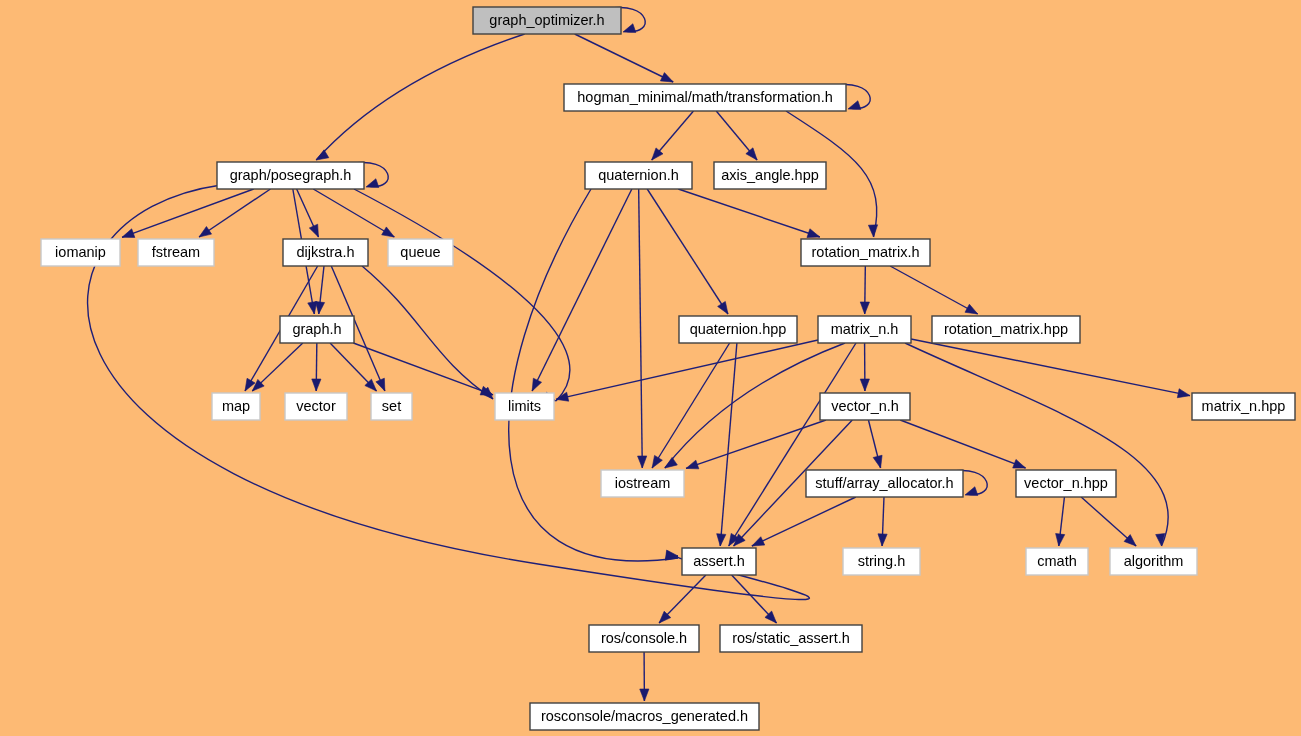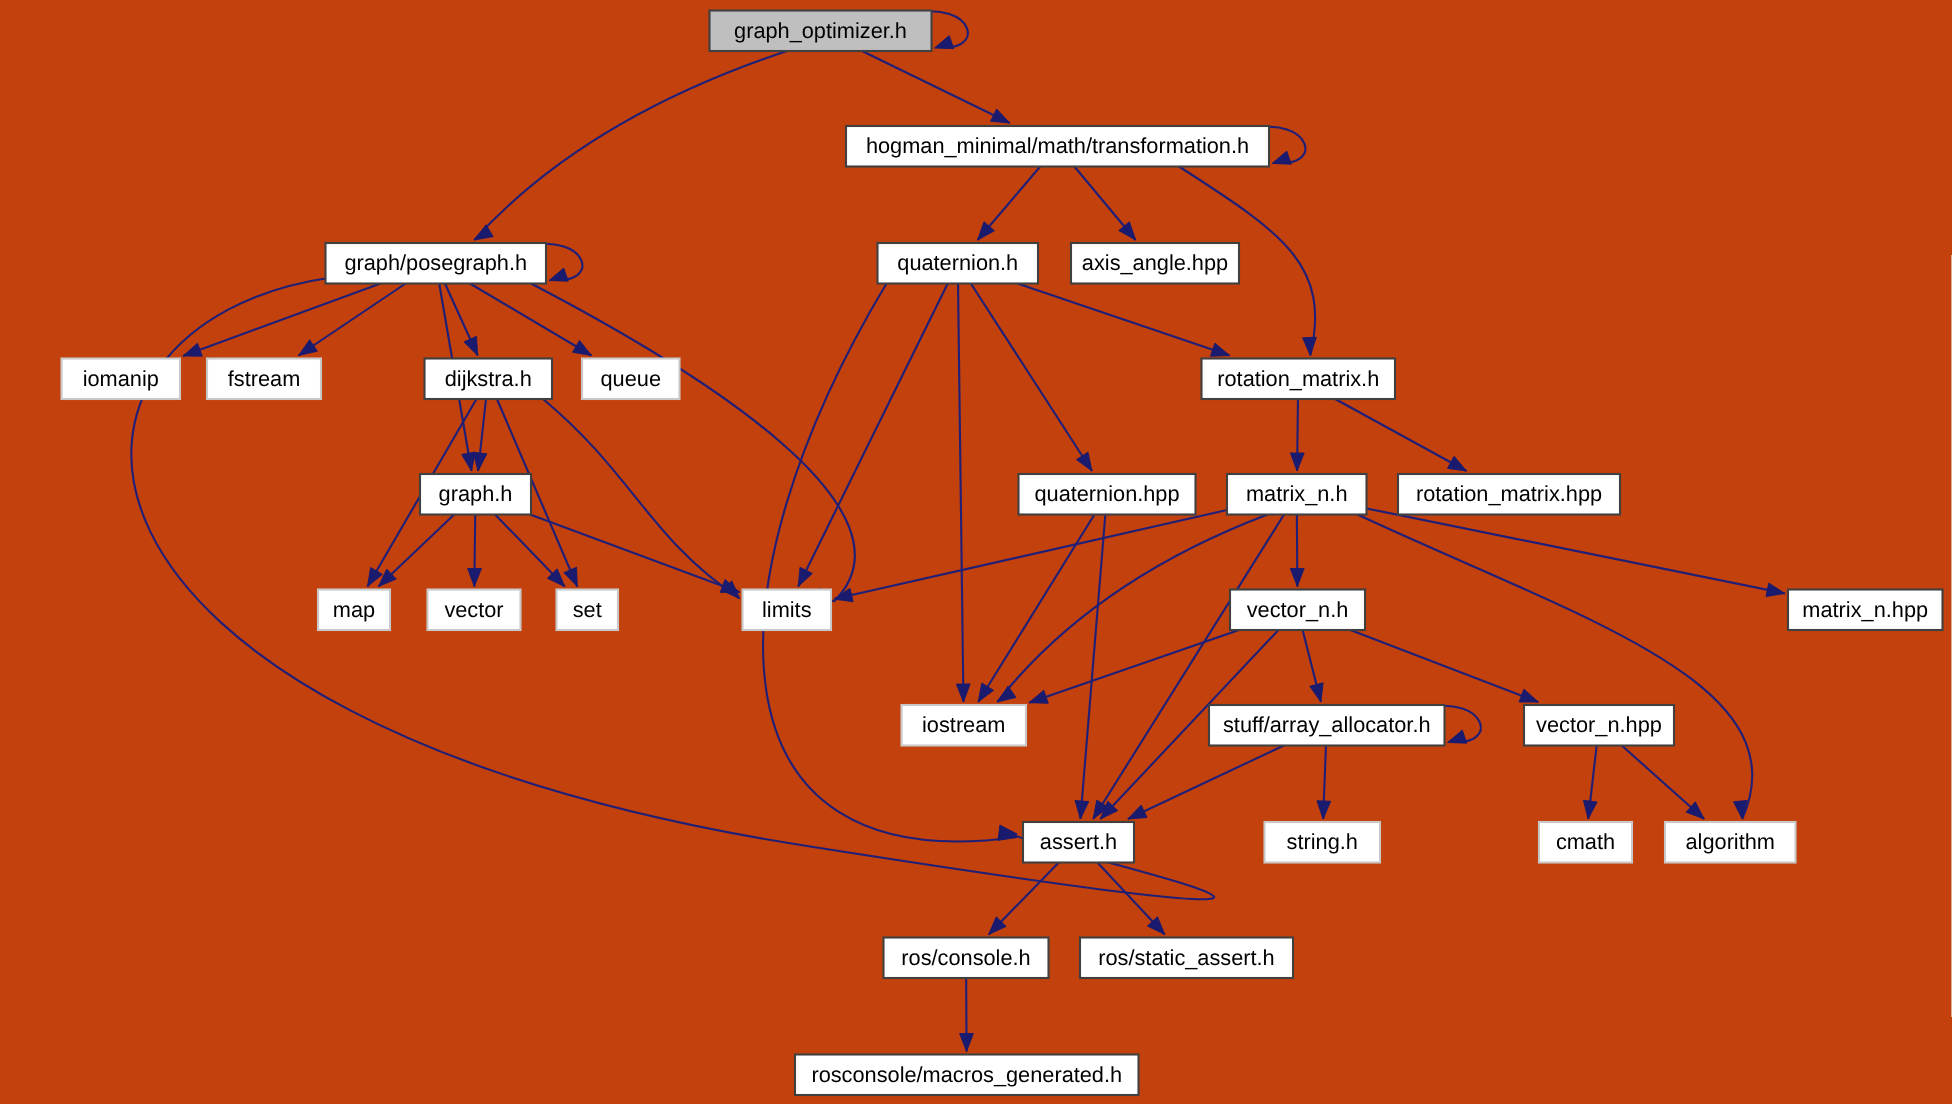--- a/index.html
+++ b/index.html
@@ -4,21 +4,21 @@
 <style>
   html, body {
     margin: 0;
     padding: 0;
     background: #ffffff;
   }
   #canvas-wrap {
     position: relative;
     width: 1301px;
     height: 736px;
-    background: #c2410c;
+    background: #fdba74;
     font-family: "Liberation Sans", sans-serif;
     overflow: hidden;
   }
   svg.graph {
     position: absolute;
     top: 0;
     left: 0;
     width: 1301px;
     height: 736px;
   }

